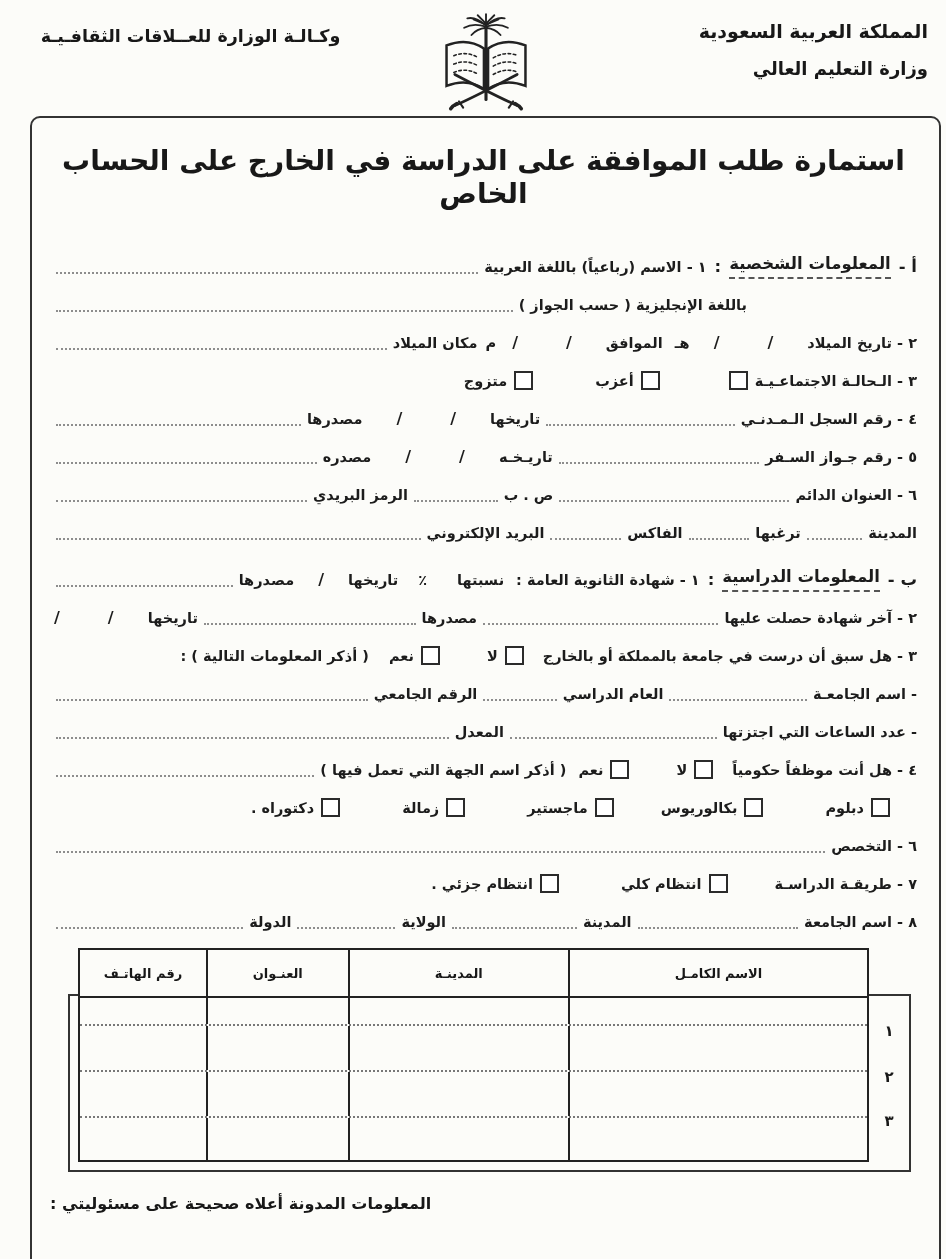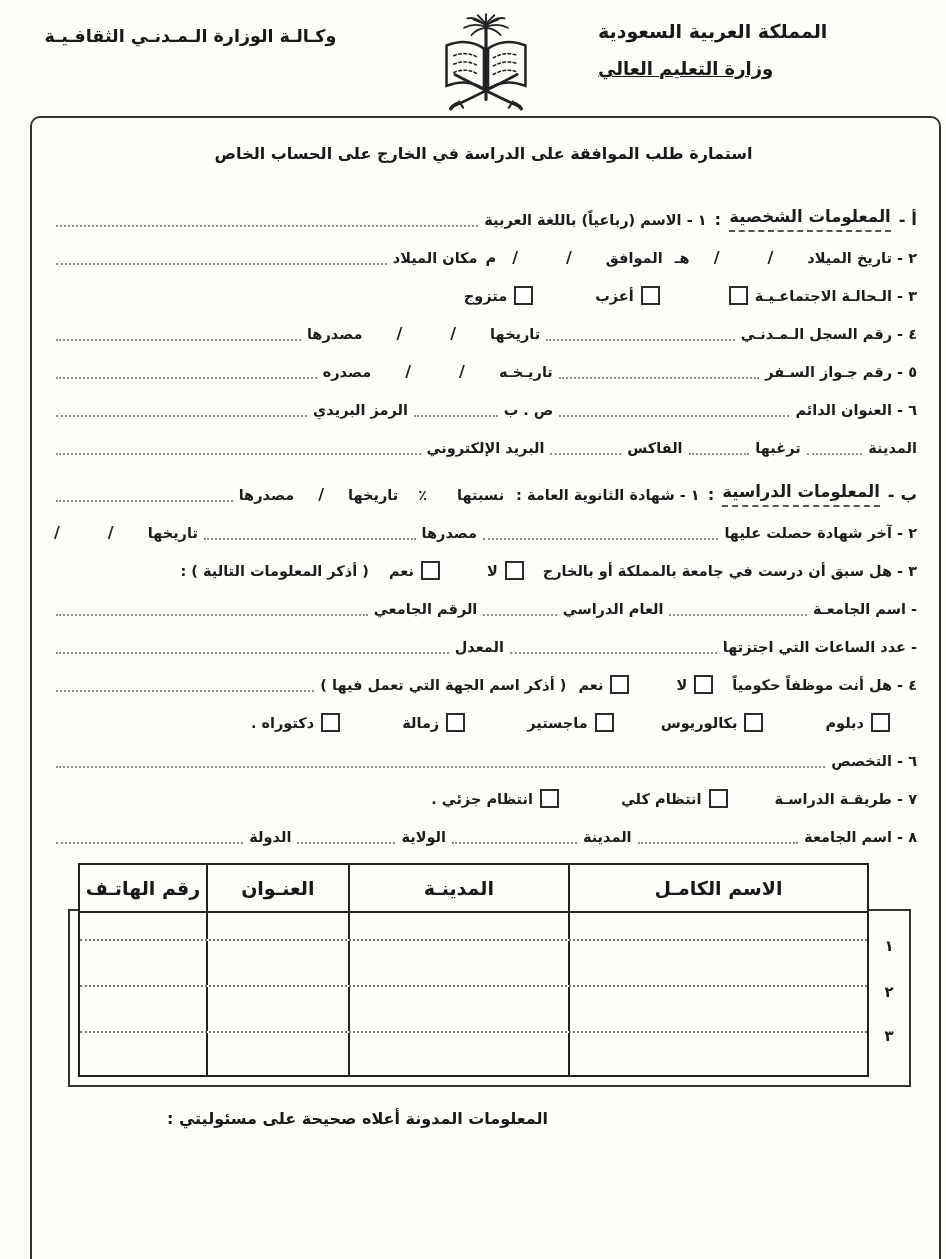--- a/index.html
+++ b/index.html
@@ -1,62 +1,62 @@
 <!DOCTYPE html>
 <html lang="ar"><head>
 <meta charset="utf-8">
 <style>
   html,body{margin:0;padding:0;background:#ffffff;}
   .page{width:946px;height:1259px;position:relative;background:#fcfcf9;overflow:hidden;
         font-family:"DejaVu Sans", sans-serif;color:#181818;}
   
   .top{direction:rtl;display:flex;align-items:flex-start;padding:10px 18px 0 18px;height:108px;box-sizing:border-box;}
-  .min-block{flex:0 0 330px;text-align:left;padding-top:10px;}
+  .min-block{flex:0 0 330px;text-align:right;padding-top:10px;}
   .min-line1{font-size:19px;font-weight:bold;margin-bottom:16px;}
-  .min-line2{font-size:18px;font-weight:bold;text-decoration:underline;}
+  .min-line2{font-size:18px;font-weight:bold;}
   .sp1{flex:1;}
   .emblem{flex:0 0 112px;text-align:center;}
   .sp2{flex:1.2;}
   .agency-block{flex:0 0 345px;text-align:center;padding-top:16px;}
   .ag-line{font-size:17.5px;font-weight:bold;margin-bottom:12px;letter-spacing:.5px;}
   
   .box{direction:rtl;position:absolute;top:116px;left:30px;right:5px;bottom:-4px;
        border:2.5px solid #333;border-radius:10px 10px 0 0;background:#fcfcf9;
        padding:12px 22px 0 18px;box-sizing:border-box;}
-  .title{text-align:center;font-size:16px;font-weight:bold;margin:14px 0 42px 0;}
+  .title{text-align:center;font-size:28px;font-weight:bold;margin:14px 0 42px 0;}
   .line{display:flex;direction:rtl;align-items:flex-end;margin:0 0 14px 0;white-space:nowrap;
         font-size:14.5px;font-weight:bold;line-height:24px;color:#1c1c1c;}
   .lbl{flex:none;}
   .sh{font-size:16.5px;}
   .shu{border-bottom:2px dashed #555;padding-bottom:1px;}
   .dots{flex:1;border-bottom:2px dotted #8d8d8d;margin:0 6px 5px 6px;min-width:24px;height:2px;}
   .sl{flex:none;font-size:16px;margin:0 4px;}
   .cb{flex:none;width:15px;height:15px;border:2px solid #2b2b2b;background:#fff;margin:0 7px 3px 7px;}
   .g8{flex:none;width:8px}.g12{flex:none;width:12px}.g20{flex:none;width:20px}
   .g30{flex:none;width:30px}.g40{flex:none;width:40px}.g55{flex:none;width:55px}
   .indent{flex:none;width:170px;}
   .gsp{margin-top:20px;}
   
   .ref-head{text-align:center;font-size:17px;font-weight:bold;margin:20px 0 14px 0;}
   .tablewrap{position:relative;height:224px;margin:0 6px 0 12px;}
   .outer-frame{position:absolute;top:46px;left:6px;right:0;bottom:0;border:2px solid #333;}
   .tbl{position:absolute;top:0;right:42px;left:16px;bottom:10px;border:2.5px solid #222;background:#fcfcf9;}
   .trow{display:grid;grid-template-columns:38% 28% 18% 16%;direction:rtl;}
   .trow.header{height:46px;border-bottom:2.5px solid #222;}
-  .th{display:flex;align-items:center;justify-content:center;font-size:19px;font-weight:bold;border-left:2px solid #222;}
+  .th{display:flex;align-items:center;justify-content:center;font-size:13px;font-weight:bold;border-left:2px solid #222;}
   .th:last-child{border-left:none;}
   .td{border-left:2px solid #222;}
   .td:last-child{border-left:none;}
   .trow.r0{height:26px;}
   .trow.rb{height:44px;border-top:2px dotted #777;}
   .trow.rlast{height:42px;}
   .rownum{position:absolute;right:12px;width:20px;text-align:center;font-size:15px;font-weight:bold;}
   .rn1{top:74px}.rn2{top:120px}.rn3{top:164px}
   
-  .footer{font-size:16px;font-weight:bold;text-align:center;margin:22px 252px 0 0;}
+  .footer{font-size:16px;font-weight:bold;text-align:left;margin:22px 252px 0 0;}
 </style>
 </head>
 <body>
 
 <div class="page">
 
   <div class="top">
     <div class="min-block">
       <div class="min-line1">المملكة العربية السعودية</div>
       <div class="min-line2">وزارة التعليم العالي</div>
@@ -95,39 +95,44 @@
         <path d="M22 92 Q44 82 82 62" stroke-width="2.6"></path>
         <path d="M82 92 Q60 82 22 62" stroke-width="2.6"></path>
         <path d="M18 95 Q20 92 24 90" stroke-width="3.4"></path>
         <path d="M86 95 Q84 92 80 90" stroke-width="3.4"></path>
         <path d="M26 88 L30 94" stroke-width="2"></path>
           <path d="M78 88 L74 94" stroke-width="2"></path>
       </svg>
     </div>
     <div class="sp2"></div>
     <div class="agency-block">
-      <div class="ag-line">وكـالـة الوزارة الـمـدنـي الثقافـيـة</div>
+      <div class="ag-line">وكـالـة الوزارة للعــلاقات الثقافـيـة</div>
     </div>
   </div>
 
   <div class="box">
 
     <div class="title">استمارة طلب الموافقة على الدراسة في الخارج على الحساب الخاص</div>
 
     <div class="line">
       <span class="lbl sh">أ -</span>
         <span class="g8"></span>
       <span class="lbl sh shu">المعلومات الشخصية</span>
         <span class="g8"></span>
       <span class="lbl sh">:</span>
         <span class="g8"></span>
       <span class="lbl">١ - الاسم (رباعياً) باللغة العربية</span>
       <span class="dots"></span>
     </div>
 
+    <div class="line">
+      <span class="indent"></span>
+      <span class="lbl">باللغة الإنجليزية ( حسب الجواز )</span>
+      <span class="dots"></span>
+    </div>
 
     <div class="line">
       <span class="lbl">٢ - تاريخ الميلاد</span>
       <span class="g30"></span>
         <span class="sl">/</span>
       <span class="g40"></span>
         <span class="sl">/</span>
       <span class="g20"></span>
         <span class="lbl">هـ</span>
       <span class="g12"></span>

